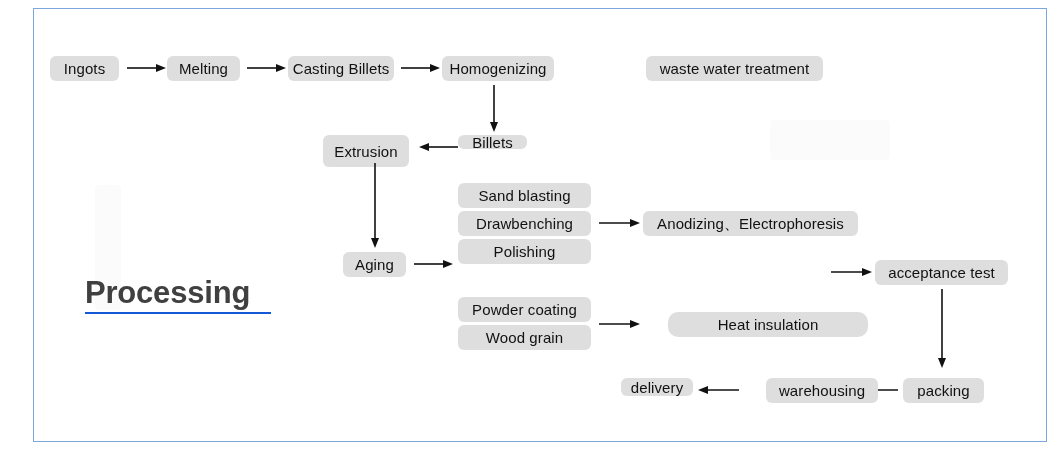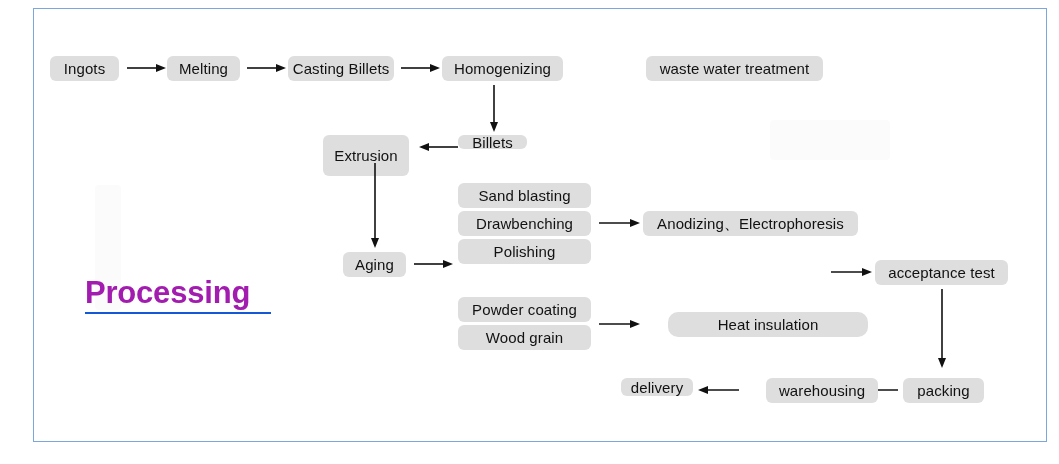--- a/index.html
+++ b/index.html
@@ -67,21 +67,21 @@
 
   
   #title-wrap {
     position: absolute;
     left: 85px;
     top: 277px;
   }
   #title-text {
     font-size: 31px;
     font-weight: bold;
-    color: #a21caf;
+    color: #404040;
     letter-spacing: -0.2px;
     line-height: 1;
     display: block;
   }
   #title-rule {
     margin-top: 4px;
     width: 186px;
     height: 2px;
     background: #1458d6;
   }
@@ -116,32 +116,32 @@
 
   <div class="node" style="left:288px; top:56px; width:106px; height:25px;">Casting Billets</div>
 
   <div class="arrow" style="left:401px; top:60px;">
     <svg width="40" height="16" viewBox="0 0 40 16">
       <line x1="0" y1="8" x2="31" y2="8" stroke="#111" stroke-width="1.6"></line>
       <polygon points="39,8 29,4 29,12" fill="#111"></polygon>
     </svg>
   </div>
 
-  <div class="node" style="left:442px; top:56px; width:121px; height:25px;">Homogenizing</div>
+  <div class="node" style="left:442px; top:56px; width:112px; height:25px;">Homogenizing</div>
 
   <div class="node" style="left:646px; top:56px; width:177px; height:25px;">waste water treatment</div>
 
   <div class="arrow" style="left:486px; top:85px;">
     <svg width="16" height="48" viewBox="0 0 16 48">
       <line x1="8" y1="0" x2="8" y2="39" stroke="#111" stroke-width="1.6"></line>
       <polygon points="8,47 4,37 12,37" fill="#111"></polygon>
     </svg>
   </div>
 
-  <div class="node" style="left:323px; top:135px; width:86px; height:41px;">Extrusion</div>
+  <div class="node" style="left:323px; top:135px; width:86px; height:32px;">Extrusion</div>
 
   <div class="arrow" style="left:418px; top:139px;">
     <svg width="40" height="16" viewBox="0 0 40 16">
       <line x1="40" y1="8" x2="9" y2="8" stroke="#111" stroke-width="1.6"></line>
       <polygon points="1,8 11,4 11,12" fill="#111"></polygon>
     </svg>
   </div>
 
   <div class="node" style="left:458px; top:135px; width:69px; height:14px;">Billets</div>
 

